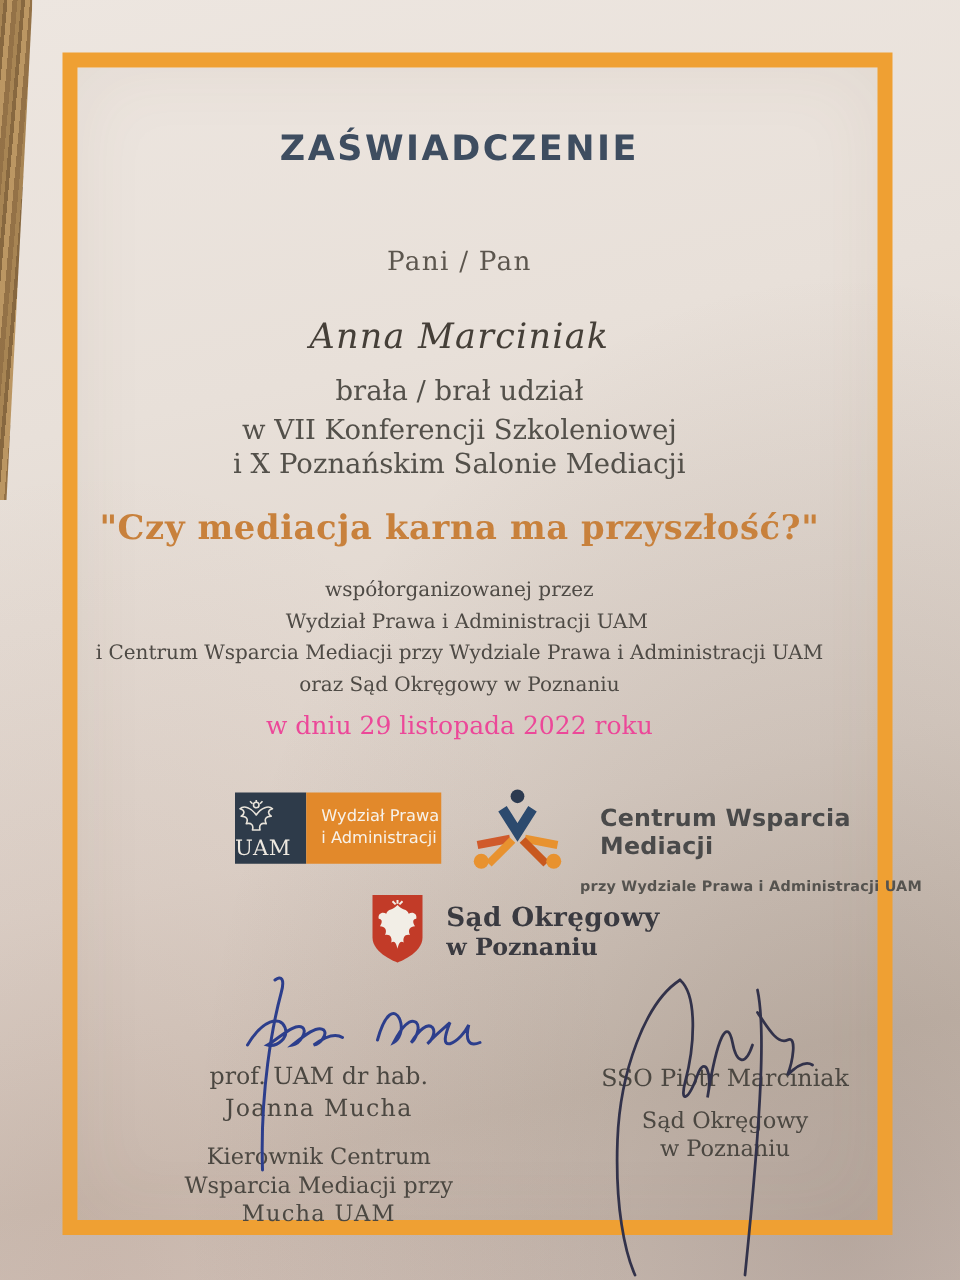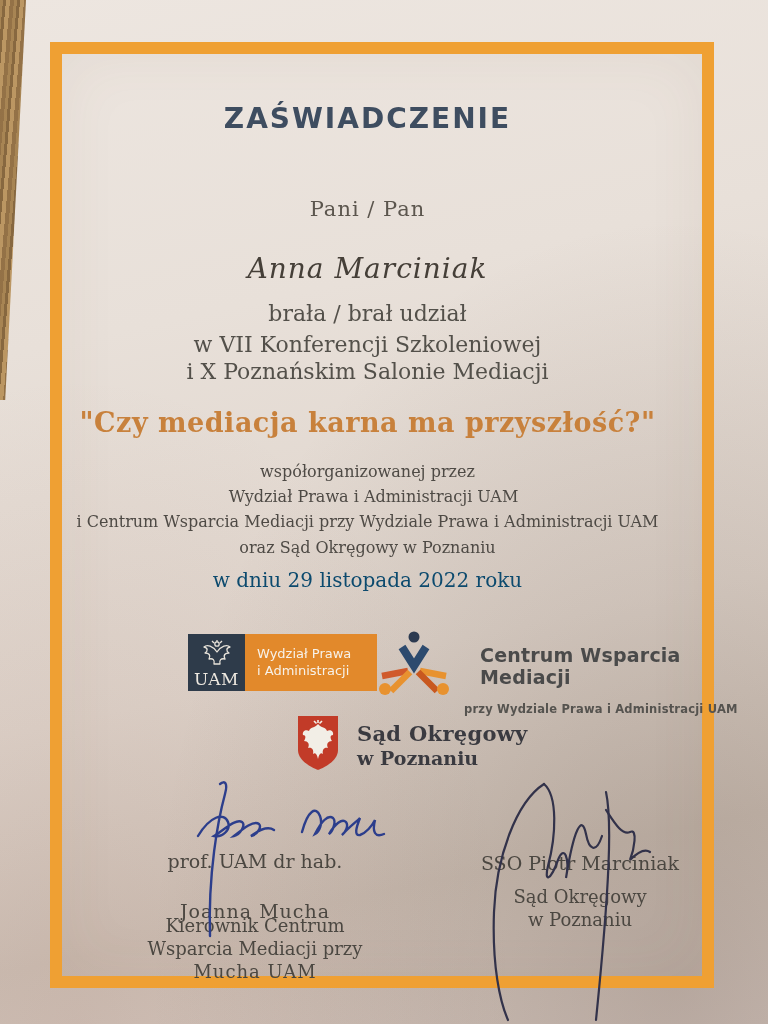--- a/index.html
+++ b/index.html
@@ -33,53 +33,53 @@
     top: 252px; font-size: 28px; font-weight: normal; font-style: italic;
     color: #453F38; letter-spacing: 1px;
   }
   .partline { font-size: 22px; color: #53504A; }
   .p1 { top: 301px; } .p2 { top: 332px; } .p3 { top: 359px; }
   .event-title {
     top: 407px; font-size: 27px; font-weight: bold; color: #C8813C; letter-spacing: 0.5px;
   }
   .orgline { font-size: 16px; color: #4E4A45; }
   .o1 { top: 462px; } .o2 { top: 487px; padding-left: 12px; } .o3 { top: 512px; } .o4 { top: 538px; }
-  .dateline { top: 568px; font-size: 20px; color: #0c4a6e; }
+  .dateline { top: 568px; font-size: 20px; color: #ec4899; }
 
   
   .uam-logo { position: absolute; left: 188px; top: 634px; display: flex; height: 57px; }
   .uam-navy {
     width: 57px; height: 57px; background: #2E3B4A; color: #EDE8E0;
-    display: flex; flex-direction: column; align-items: center; justify-content: flex-end;
+    display: flex; flex-direction: column; justify-content: flex-end;
     padding-bottom: 3px;
   }
   .uam-acronym { font-family: "DejaVu Serif", serif; font-size: 17px; letter-spacing: 0.5px; line-height: 1; }
   .uam-orange {
-    width: 132px; height: 57px; background: #E2892B; color: #F7F2EA;
+    width: 108px; height: 57px; background: #E2892B; color: #F7F2EA;
     font-family: "DejaVu Sans", sans-serif; font-size: 13px; line-height: 1.3;
     display: flex; flex-direction: column; justify-content: center; padding-left: 12px;
   }
   
   .cwm-logo { position: absolute; left: 378px; top: 628px; display: flex; align-items: flex-start; }
   .cwm-text { margin-left: 14px; margin-top: 16px; font-family: "DejaVu Sans", sans-serif; }
   .cwm-name { font-size: 19px; font-weight: bold; color: #4A4A4A; letter-spacing: 0.2px; margin-left: 16px; }
   .cwm-sub { font-size: 11.5px; font-weight: bold; color: #55534F; margin-top: 14px; letter-spacing: 0.2px; }
   
   .court-logo { position: absolute; left: 295px; top: 714px; display: flex; align-items: center; }
   .court-text { margin-left: 16px; font-family: "DejaVu Serif", serif; color: #3A3A40; }
   .court-l1 { font-size: 21px; font-weight: bold; letter-spacing: 0.3px; }
   .court-l2 { font-size: 19px; font-weight: bold; margin-top: 1px; }
 
   
   .sig { position: absolute; z-index: 5; }
   .sig-left { left: 132px; top: 778px; }
   .sig-right { left: 472px; top: 762px; }
   .sigtext { position: absolute; text-align: center; color: #4B4741; }
   .lt1 { left: 110px; top: 850px; width: 290px; font-size: 19px; }
-  .lt2 { left: 110px; top: 876px; width: 290px; font-size: 19px; letter-spacing: 1px; margin-top: 24px; }
+  .lt2 { left: 110px; top: 876px; width: 290px; font-size: 19px; letter-spacing: 1px; }
   .lt3 { left: 110px; top: 915px; width: 290px; font-size: 18px; }
   .lt4 { left: 110px; top: 938px; width: 290px; font-size: 18px; }
   .lt5 { left: 110px; top: 961px; width: 290px; font-size: 18px; letter-spacing: 1px; }
   .rt1 { left: 440px; top: 852px; width: 280px; font-size: 19px; }
   .rt2 { left: 440px; top: 886px; width: 280px; font-size: 18px; }
   .rt3 { left: 440px; top: 909px; width: 280px; font-size: 18px; }
 </style>
 </head>
 <body>
 

